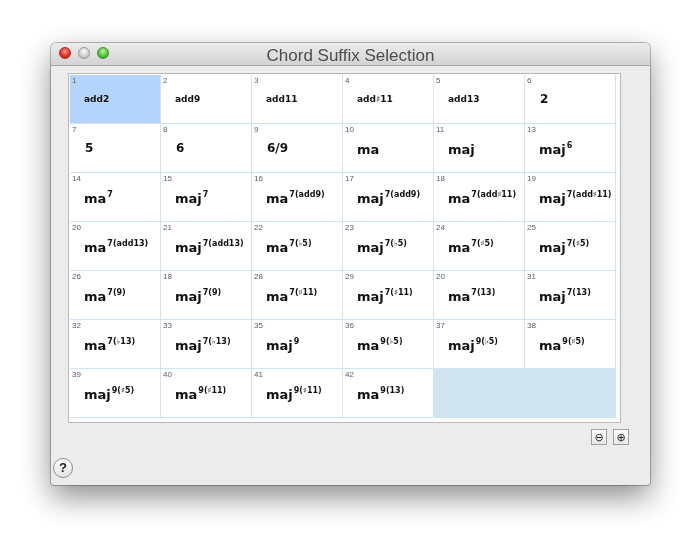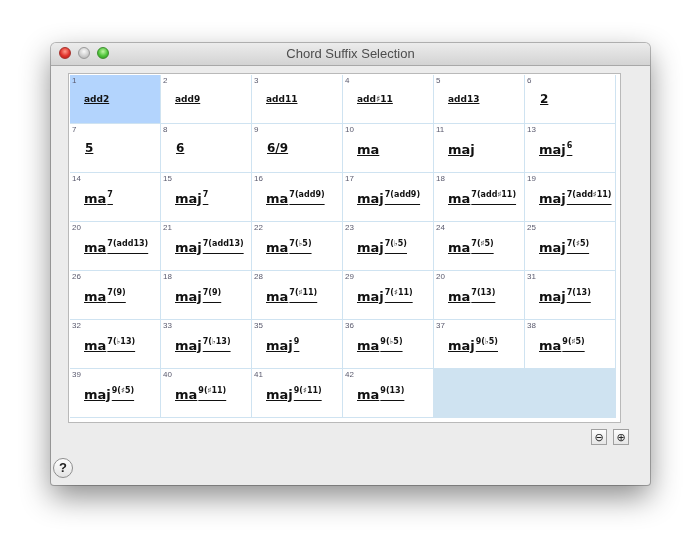--- a/index.html
+++ b/index.html
@@ -15,21 +15,21 @@
     overflow: hidden;
   }
   .titlebar {
     position: absolute; left: 0; top: 0; right: 0; height: 22px;
     background: linear-gradient(#ececec, #d3d3d3);
     border-bottom: 1px solid #a8a8a8;
     border-radius: 5px 5px 0 0;
   }
   .title {
     position: absolute; left: 0; right: 0; top: 3px; text-align: center;
-    font-size: 13px; color: #4d4d4d;
+    font-size: 17px; color: #4d4d4d;
   }
   .traffic { position: absolute; top: 4px; width: 12px; height: 12px; border-radius: 50%; }
   .t-close { left: 8px; background: radial-gradient(circle at 50% 35%, #ff9a8a, #e0322b 55%, #b01b16); border: 1px solid #a5302a; box-sizing: border-box; }
   .t-min   { left: 27px; background: radial-gradient(circle at 50% 35%, #fafafa, #cfcfcf 55%, #a9a9a9); border: 1px solid #9a9a9a; box-sizing: border-box; }
   .t-max   { left: 46px; background: radial-gradient(circle at 50% 35%, #bff5a4, #4fc43a 55%, #2d8f1e); border: 1px solid #3d8e2e; box-sizing: border-box; }
 
   .grid-frame {
     position: absolute; left: 17px; top: 30px; width: 551px; height: 348px;
     background: #ffffff; border: 1px solid #b9b9b9;
   }
@@ -39,21 +39,21 @@
     column-gap: 1px; row-gap: 1px; background: #cfe3f1;
     border-right: 1px solid #cfe3f1; border-bottom: 1px solid #cfe3f1;
   }
   .cell { position: relative; background: #ffffff; cursor: pointer; }
   .cell.selected { background: #b3d4fd; }
   .cell-num {
     position: absolute; left: 2px; top: 1px; font-size: 8px; color: #5a5a6e;
   }
   .cell-label {
     position: absolute; left: 15px; top: 17px; font-size: 12px; color: #111;
-    font-family: "DejaVu Sans", sans-serif; font-weight: bold; white-space: nowrap; text-decoration: underline;
+    font-family: "DejaVu Sans", sans-serif; font-weight: bold; white-space: nowrap;
   }
   .cell-label.small { font-size: 9px; top: 19px; left: 14px; }
   .cell-label.big { font-size: 13px; top: 18px; left: 14px; }
   .cell-label sup {
     font-size: 8px; vertical-align: 0; position: relative; top: -6px; margin-left: 1px;
   }
   .zoom-btn {
     position: absolute; top: 386px; width: 16px; height: 16px;
     background: linear-gradient(#fdfdfd, #e6e6e6); border: 1px solid #a0a0a0;
     box-sizing: border-box; font-size: 11px; line-height: 14px; text-align: center; color: #222;

